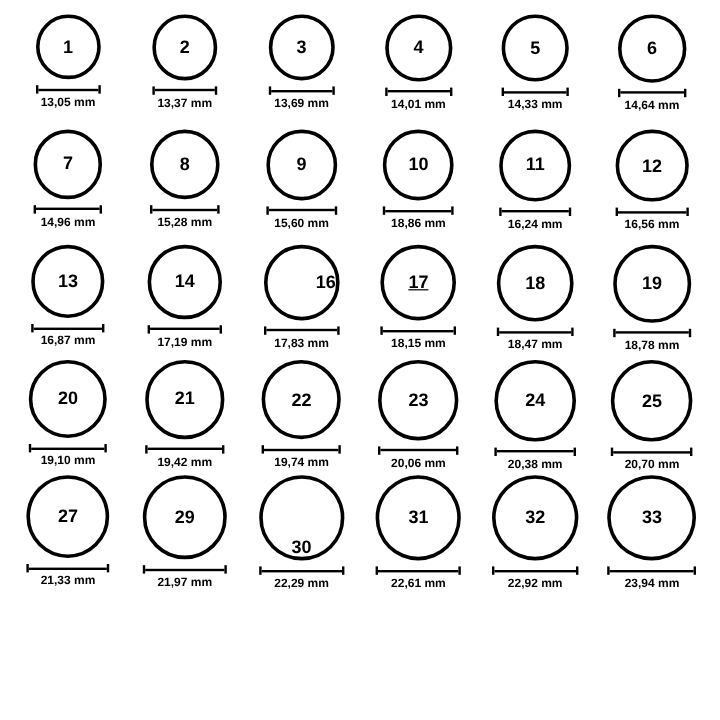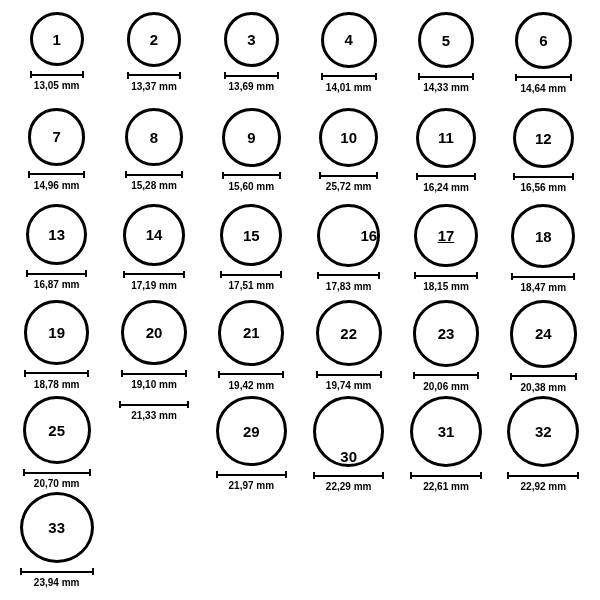--- a/index.html
+++ b/index.html
@@ -170,21 +170,21 @@
           <div class="caliper" style="width: 58.7px;"></div>
           <div class="mm">15,60 mm</div>
         </div>
       </div>
       <div class="cell">
         <div class="ring" style="width: 59.3px; height: 59.3px;">
           <span class="ring-label">10</span>
         </div>
         <div class="measure">
           <div class="caliper" style="width: 59.3px;"></div>
-          <div class="mm">25,72 mm</div>
+          <div class="mm">18,86 mm</div>
         </div>
       </div>
       <div class="cell">
         <div class="ring" style="width: 59.9px; height: 59.9px; text-align: center;">
           <span class="ring-label">11</span>
         </div>
         <div class="measure">
           <div class="caliper" style="width: 59.9px;"></div>
           <div class="mm">16,24 mm</div>
         </div>
@@ -210,29 +210,20 @@
       <div class="cell">
         <div class="ring" style="width: 61.6px; height: 61.6px;">
           <span class="ring-label">14</span>
         </div>
         <div class="measure">
           <div class="caliper" style="width: 61.6px;"></div>
           <div class="mm">17,19 mm</div>
         </div>
       </div>
       <div class="cell">
-        <div class="ring" style="width: 62.2px; height: 62.2px;">
-          <span class="ring-label">15</span>
-        </div>
-        <div class="measure">
-          <div class="caliper" style="width: 62.2px;"></div>
-          <div class="mm">17,51 mm</div>
-        </div>
-      </div>
-      <div class="cell">
         <div class="ring" style="width: 62.8px; height: 62.8px; justify-content: flex-end;">
           <span class="ring-label">16</span>
         </div>
         <div class="measure">
           <div class="caliper" style="width: 62.8px;"></div>
           <div class="mm">17,83 mm</div>
         </div>
       </div>
       <div class="cell">
         <div class="ring" style="width: 63.4px; height: 63.4px; text-decoration: underline;">
@@ -309,20 +300,23 @@
       <div class="cell">
         <div class="ring" style="width: 68px; height: 68px;">
           <span class="ring-label">25</span>
         </div>
         <div class="measure">
           <div class="caliper" style="width: 68px;"></div>
           <div class="mm">20,70 mm</div>
         </div>
       </div>
       <div class="cell">
+        <div class="ring" style="width: 69.2px; height: 69.2px;">
+          <span class="ring-label">27</span>
+        </div>
         <div class="measure">
           <div class="caliper" style="width: 69.2px;"></div>
           <div class="mm">21,33 mm</div>
         </div>
       </div>
       <div class="cell">
         <div class="ring" style="width: 70.4px; height: 70.4px;">
           <span class="ring-label">29</span>
         </div>
         <div class="measure">

